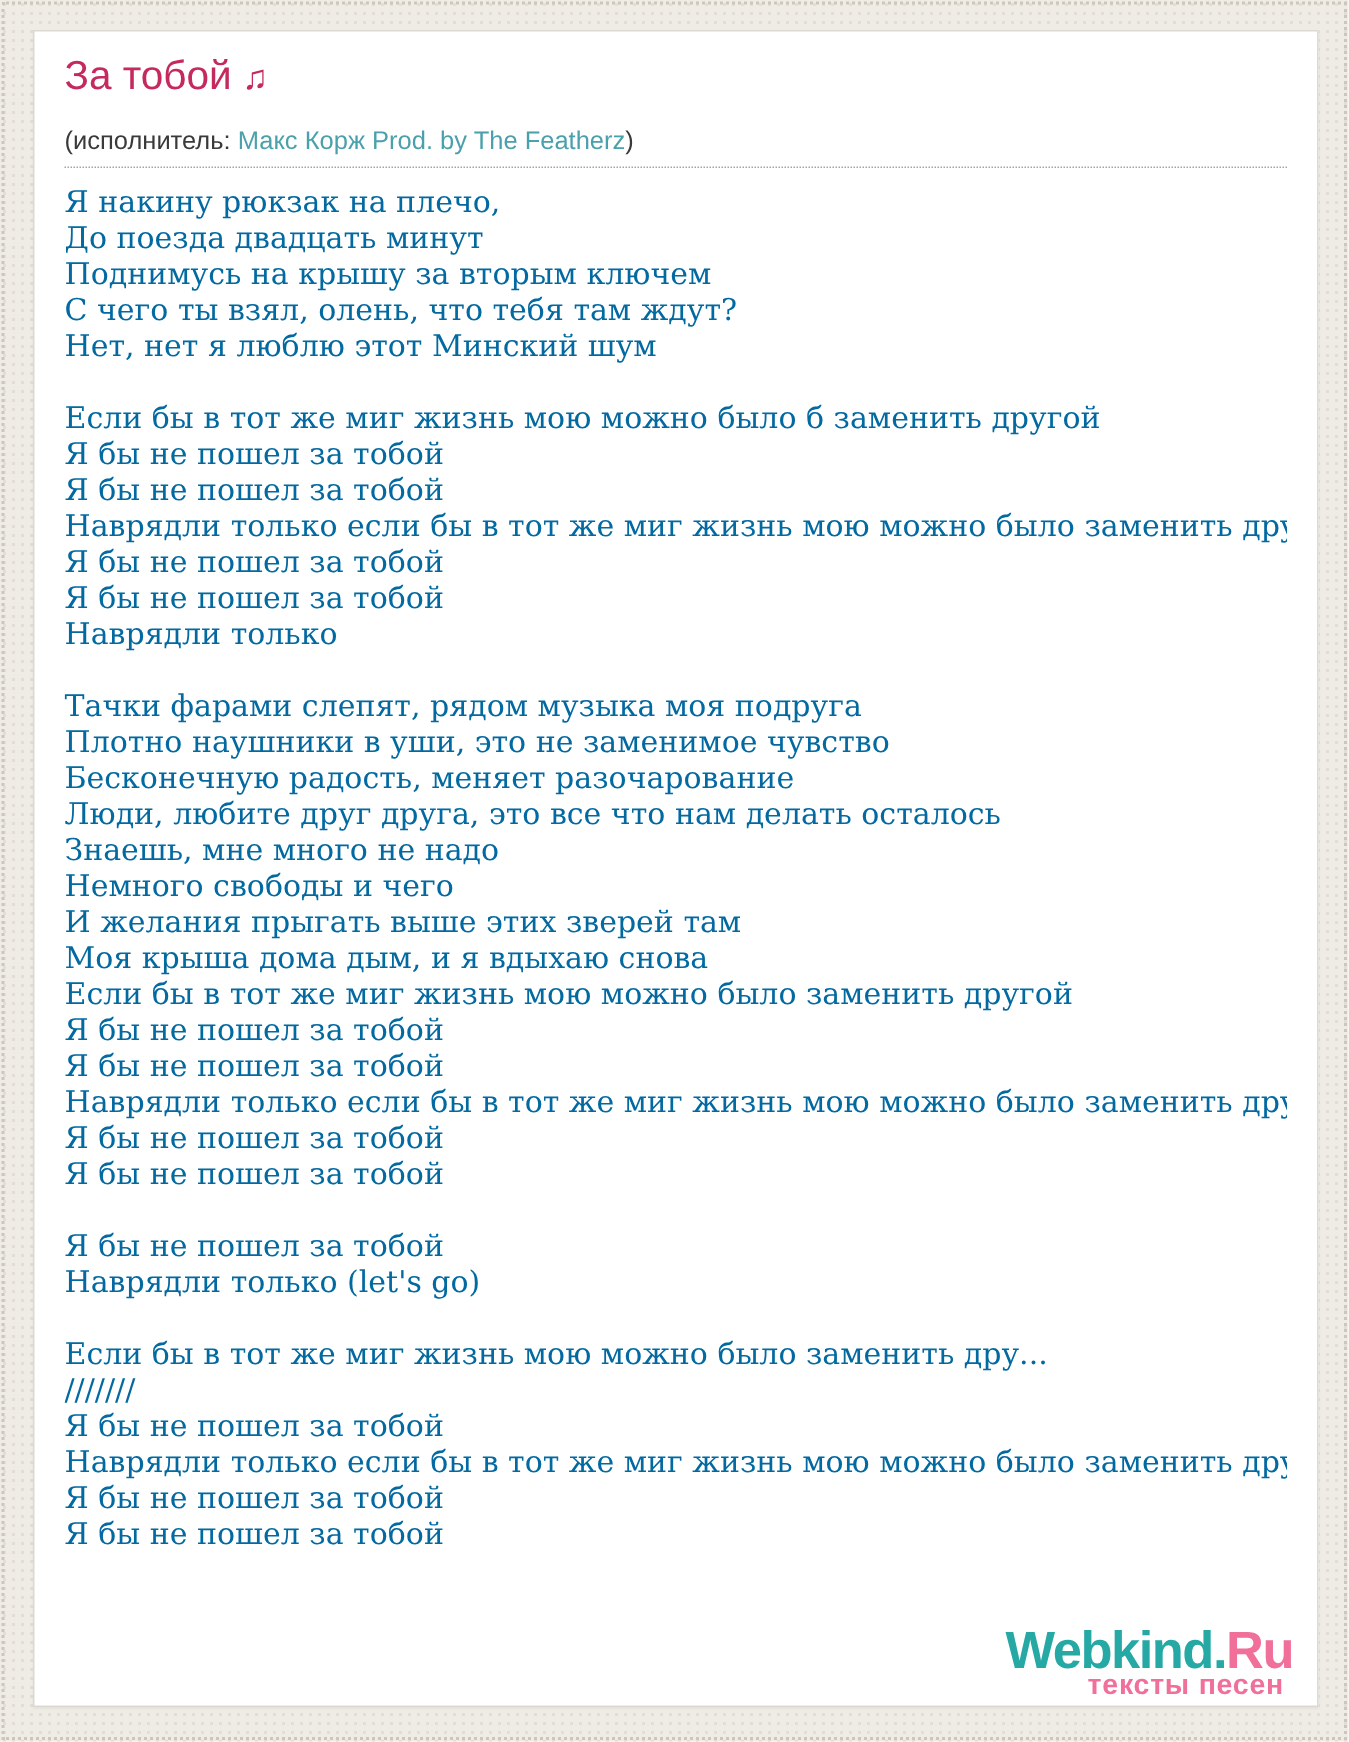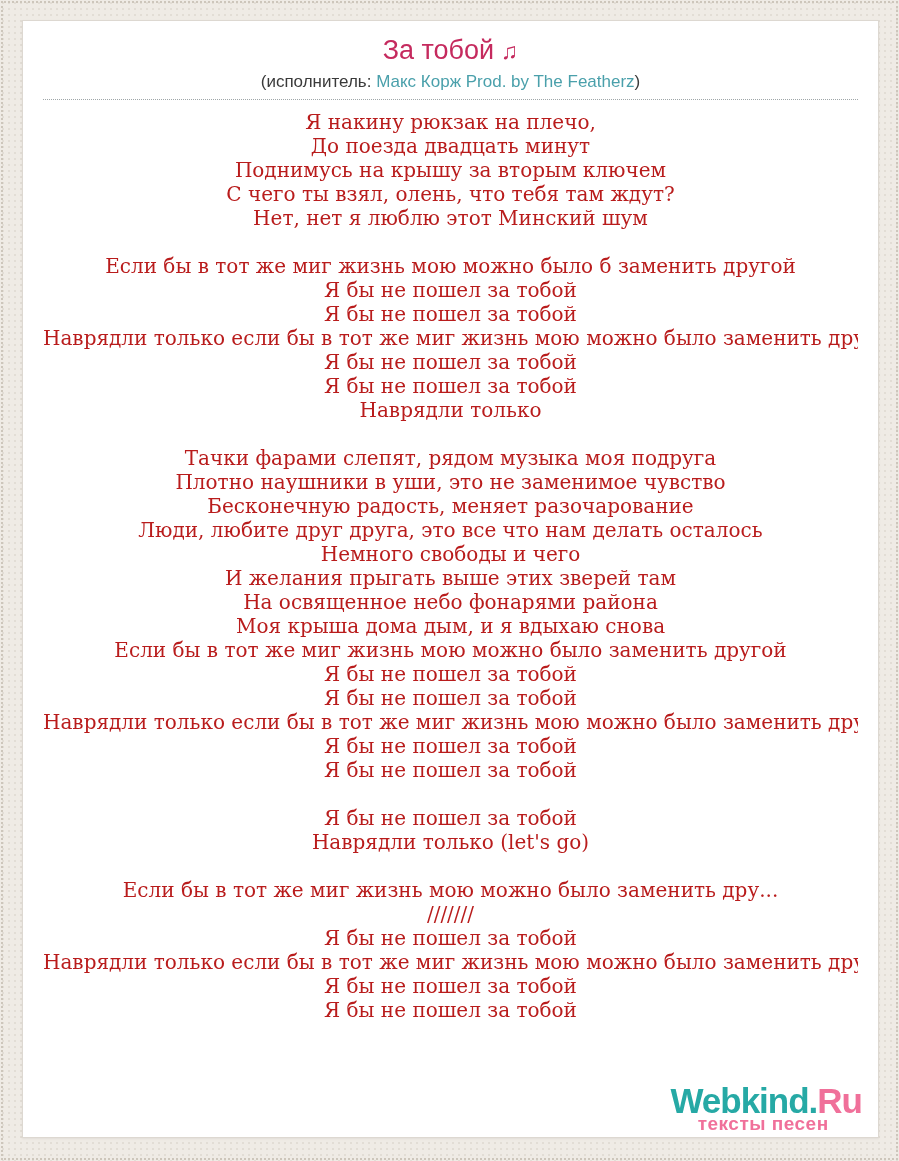--- a/index.html
+++ b/index.html
@@ -1,15 +1,15 @@
 <!DOCTYPE html>
 <html style="--title-color: #c52a5e; --link-color: #4aa0ab; --logo-teal: #26a9a5; --logo-pink: #f0709a;"><head>
 <meta charset="utf-8">
 <style>
-  * { margin: 0; padding: 0; box-sizing: border-box; text-align: center; }
+  * { margin: 0; padding: 0; box-sizing: border-box; }
   html, body { width: 899px; height: 1161px; }
   body {
     position: relative;
     font-family: "Liberation Sans", "DejaVu Sans", sans-serif;
     background-color: #efebe5;
     background-image: radial-gradient(#e2ddd5 1px, transparent 1.2px);
     background-size: 6px 6px;
     overflow: hidden;
   }
   .page-frame {
@@ -36,36 +36,36 @@
     font-size: 27px;
     line-height: 30px;
     font-weight: 400;
     color: var(--title-color, #c52a5e);
   }
   .title .note {
     font-size: 23px;
     margin-left: 7px;
   }
   .subtitle {
-    margin-top: 6px;
+    margin-top: 18px;
     font-size: 17px;
     line-height: 20px;
     color: #3a3a3a;
     white-space: pre-wrap;
   }
   .artist-link {
     color: var(--link-color, #4aa0ab);
     text-decoration: none;
     cursor: pointer;
   }
   .lyrics {
     margin-top: 10px;
     font-family: "DejaVu Serif", "Liberation Serif", serif;
     font-size: 20px;
-    color: #b91c1c;
+    color: #0369a1;
   }
   .lyric-line {
     height: 24px;
     line-height: 24px;
     white-space: pre;
     overflow: hidden;
   }
   .logo {
     position: absolute;
     right: 16px;
@@ -113,23 +113,23 @@
       <div class="lyric-line">Я бы не пошел за тобой</div>
       <div class="lyric-line">Наврядли только если бы в тот же миг жизнь мою можно было заменить другой</div>
       <div class="lyric-line">Я бы не пошел за тобой</div>
       <div class="lyric-line">Я бы не пошел за тобой</div>
       <div class="lyric-line">Наврядли только</div>
       <div class="lyric-line">&nbsp;</div>
       <div class="lyric-line">Тачки фарами слепят, рядом музыка моя подруга</div>
       <div class="lyric-line">Плотно наушники в уши, это не заменимое чувство</div>
       <div class="lyric-line">Бесконечную радость, меняет разочарование</div>
       <div class="lyric-line">Люди, любите друг друга, это все что нам делать осталось</div>
+      <div class="lyric-line">Знаешь, мне много не надо</div>
       <div class="lyric-line">Немного свободы и чего</div>
       <div class="lyric-line">И желания прыгать выше этих зверей там</div>
-      <div class="lyric-line">На освященное небо фонарями района</div>
       <div class="lyric-line">Моя крыша дома дым, и я вдыхаю снова</div>
       <div class="lyric-line">Если бы в тот же миг жизнь мою можно было заменить другой</div>
       <div class="lyric-line">Я бы не пошел за тобой</div>
       <div class="lyric-line">Я бы не пошел за тобой</div>
       <div class="lyric-line">Наврядли только если бы в тот же миг жизнь мою можно было заменить другой</div>
       <div class="lyric-line">Я бы не пошел за тобой</div>
       <div class="lyric-line">Я бы не пошел за тобой</div>
       <div class="lyric-line">&nbsp;</div>
       <div class="lyric-line">Я бы не пошел за тобой</div>
       <div class="lyric-line">Наврядли только (let's go)</div>

